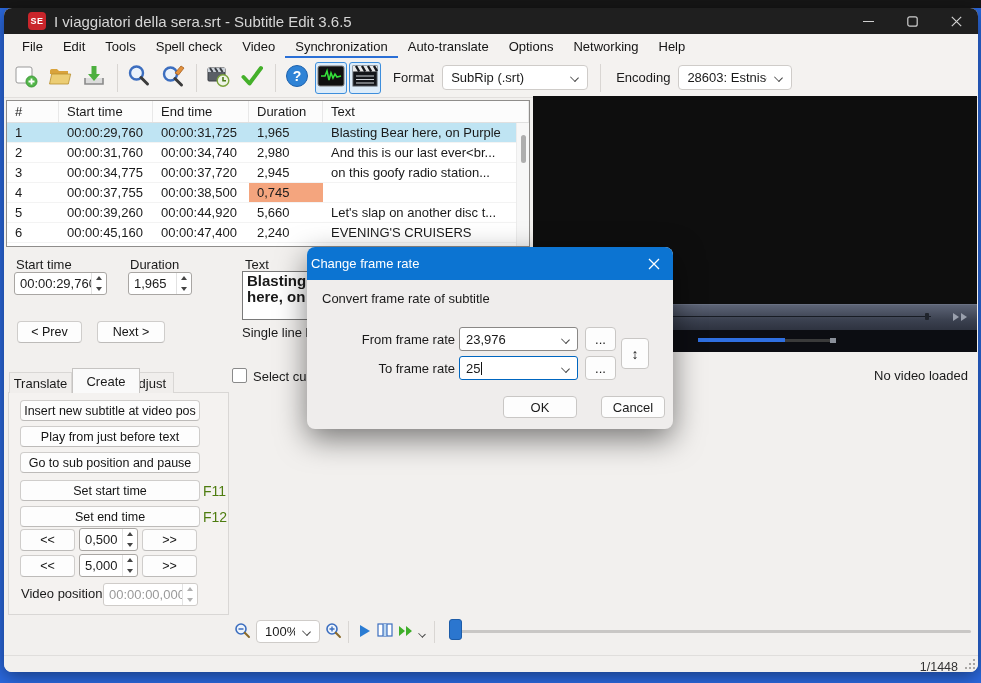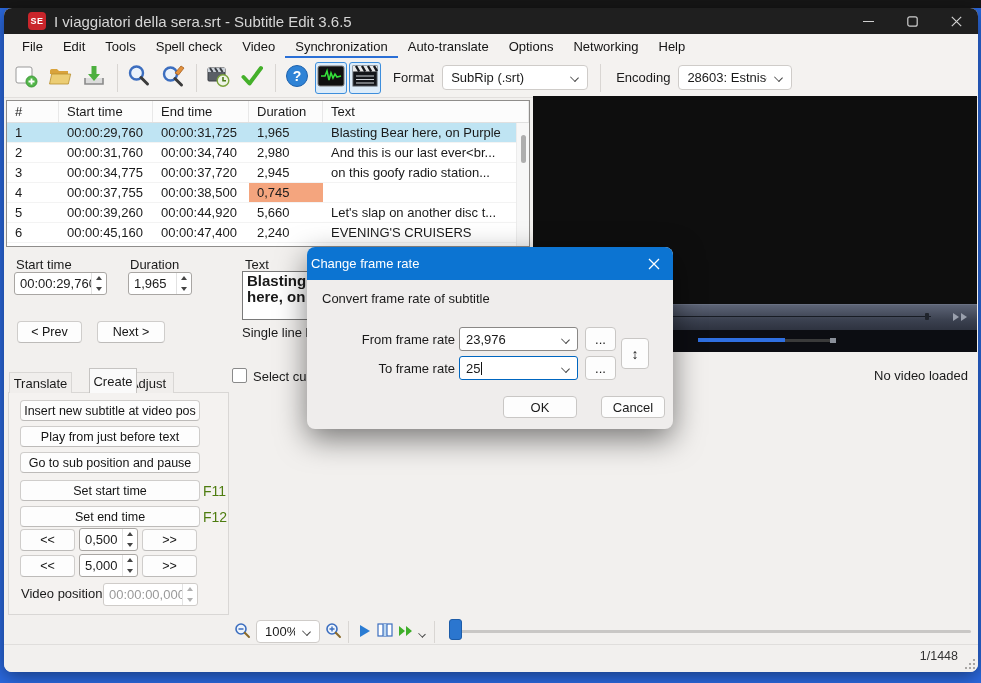--- a/index.html
+++ b/index.html
@@ -85,21 +85,21 @@
   .wave-hint { color:#8f8f8f; font-size:13px; }
   .checkbox { position:absolute; left:228px; top:360px; width:15px; height:15px; background:#fff; border:1px solid #8a8a8a; border-radius:2px; }
 
   
   .wf-icon { position:absolute; width:20px; height:20px; display:flex; align-items:center; justify-content:center; }
   .wsep { position:absolute; width:1px; height:22px; background:#d9d6d3; }
   .slider-track { position:absolute; left:451px; top:622px; width:516px; height:3px; background:#c9c7c5; border-radius:2px; }
   .slider-thumb { position:absolute; left:445px; top:611px; width:13px; height:21px; background:#2b76cf; border:1px solid #1d5ca8; border-radius:3px; }
 
   
-  .statusbar { position:absolute; left:0; bottom:0; width:100%; height:28px; background:#f2f0ee; border-top:1px solid #e0dedc; }
+  .statusbar { position:absolute; left:0; bottom:0; width:100%; height:17px; background:#f2f0ee; border-top:1px solid #e0dedc; }
   .status-count { position:absolute; right:20px; top:4px; font-size:12.5px; color:#333; }
   .grip { position:absolute; right:3px; bottom:3px; width:10px; height:10px; }
   .grip i { position:absolute; width:2px; height:2px; background:#a8a6a4; }
 
   
   .dialog { position:absolute; left:307px; top:247px; width:366px; height:182px; background:#efedec; border-radius:8px; overflow:hidden; box-shadow:0 10px 30px rgba(0,0,0,.5); z-index:50; }
   .dialog-title { position:absolute; left:0; top:0; width:100%; height:33px; background:#0c74d2; color:#fff; display:flex; align-items:center; padding-left:4px; font-size:13px; }
   .dialog-close { position:absolute; right:10px; top:8px; width:18px; height:18px; display:flex; align-items:center; justify-content:center; }
   .d-lbl { position:absolute; font-size:13px; color:#1a1a1a; }
   .d-combo { position:absolute; height:24px; background:#fff; border:1px solid #8a8886; border-radius:3px; display:flex; align-items:center; padding:0 6px; font-size:13px; }
@@ -329,21 +329,21 @@
       </span>
   </div>
   <div class="lbl" style="left:241px; top:249px;">Text</div>
   <div class="text-box">Blasting Bear here, on W</div>
   <div class="lbl" style="left:238px; top:317px; overflow:hidden; width:70px; white-space:nowrap;">Single line l</div>
   <div class="btn" style="left:13px; top:313px; width:65px; height:22px;">&lt; Prev</div>
   <div class="btn" style="left:93px; top:313px; width:68px; height:22px;">Next &gt;</div>
 
   <div class="tab-frame"></div>
   <div class="tab" style="left:5px; top:364px; width:63px; z-index:2;">Translate</div>
-  <div class="tab active" style="left:85px; top:360px; width:48px;">Create</div>
+  <div class="tab active" style="left:68px; top:360px; width:68px;">Create</div>
   <div class="tab" style="left:118px; top:364px; width:52px; z-index:2;">Adjust</div>
 
   <div class="btn" style="left:16px; top:392px; width:180px; height:21px;">Insert new subtitle at video pos</div>
   <div class="btn" style="left:16px; top:418px; width:180px; height:21px;">Play from just before text</div>
   <div class="btn" style="left:16px; top:444px; width:180px; height:21px;">Go to sub position and pause</div>
   <div class="btn" style="left:16px; top:472px; width:180px; height:21px;">Set start time</div>
   <div class="shortcut" style="left:199px; top:475px;">F11</div>
   <div class="btn" style="left:16px; top:498px; width:180px; height:21px;">Set end time</div>
   <div class="shortcut" style="left:199px; top:501px;">F12</div>
 

